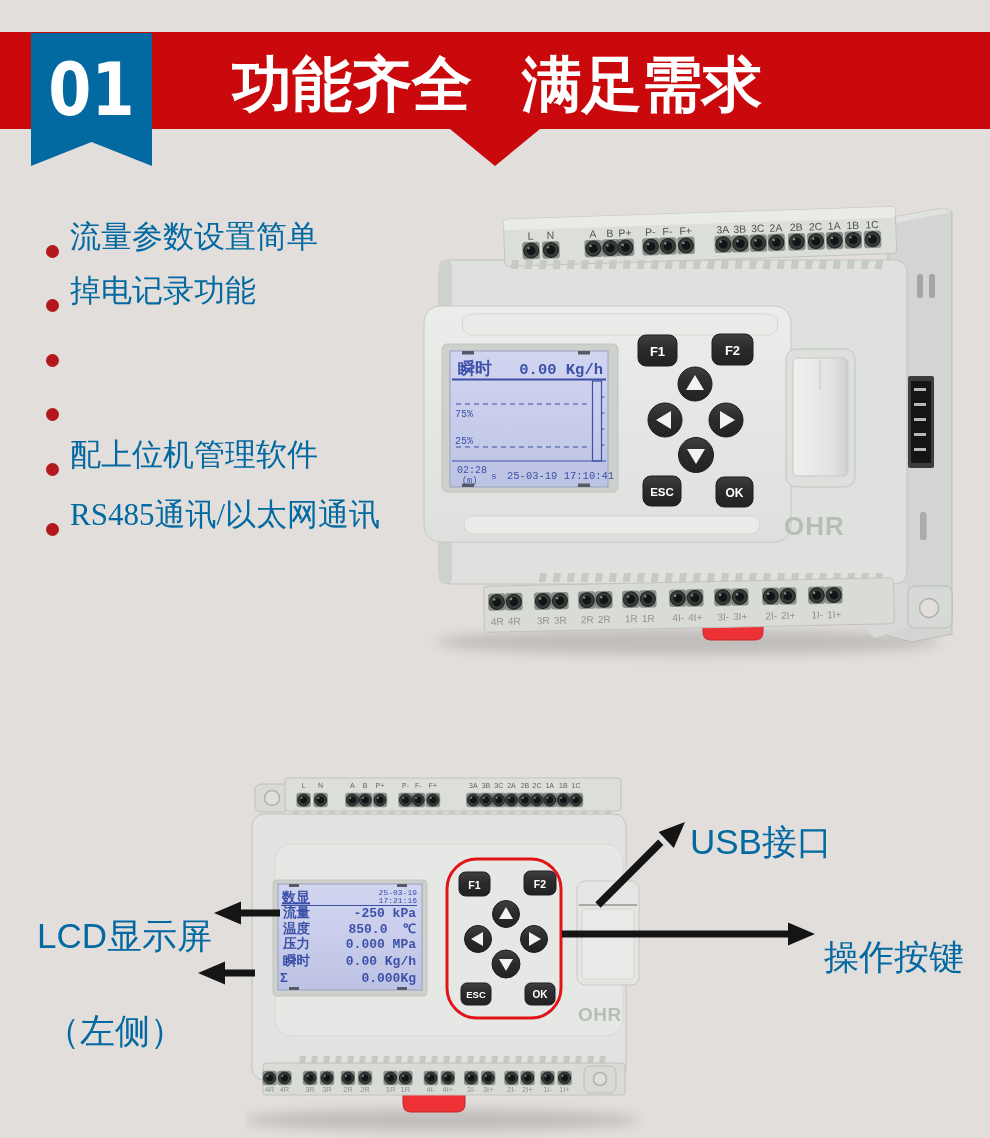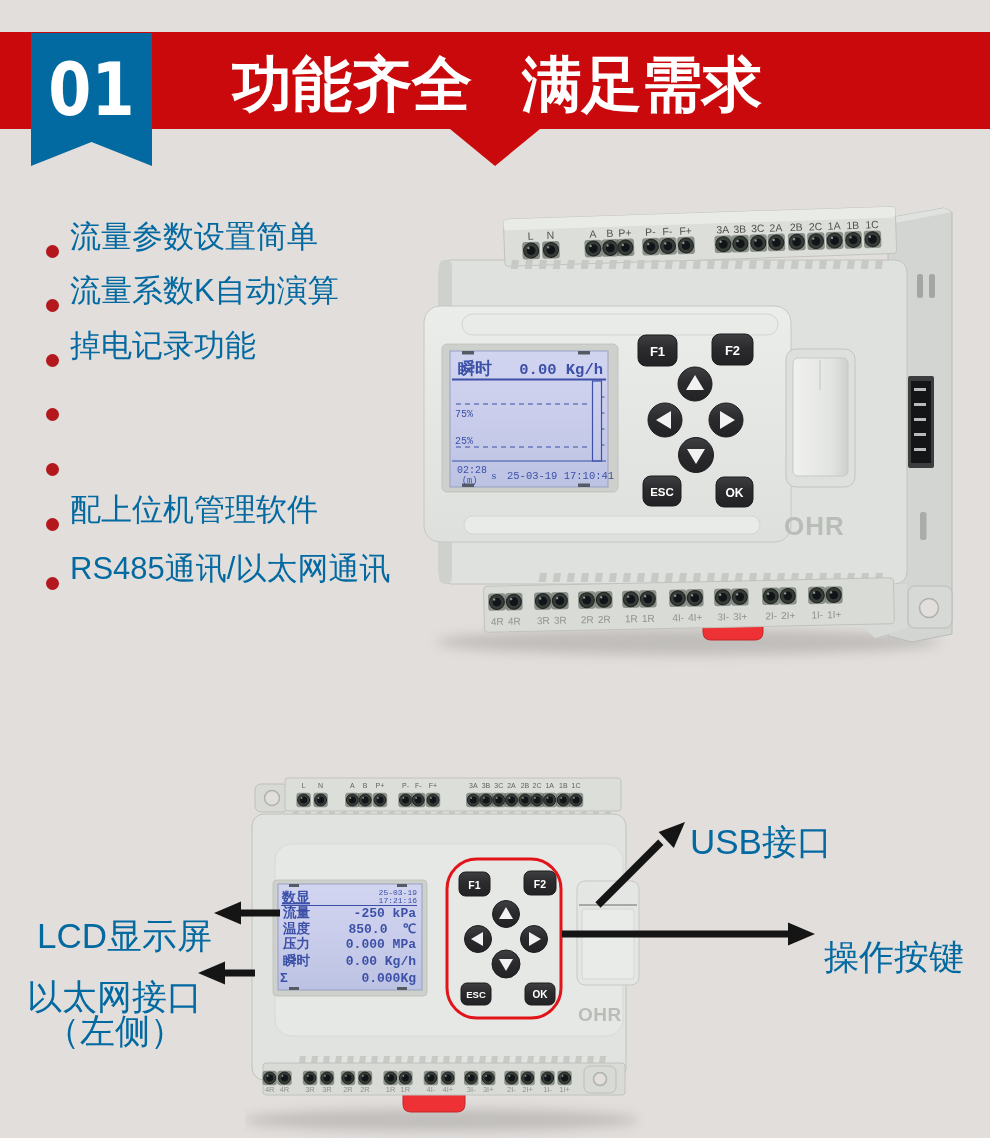--- a/index.html
+++ b/index.html
@@ -45,21 +45,21 @@
 
   
   .features {
     position: absolute; left: 46px; top: 203px;
     list-style: none;
   }
   .features li {
     height: 54.6px; display: flex; align-items: flex-end;
     font-size: 31px; color: #0369a1; font-weight: 500;
   }
-  .features li:last-child { margin-top: 5px; }
+  .features li:last-child { margin-top: 5px; font-family: Liberation Serif, serif; }
   .features .dot {
     width: 13px; height: 13px; border-radius: 50%;
     background: #b2181c; margin-right: 11px; flex: none;
   }
 
   
   .photo-main { position: absolute; left: 420px; top: 190px; width: 570px; height: 490px; }
   .photo-front { position: absolute; left: 245px; top: 772px; width: 400px; height: 380px; }
 
   svg text { font-family: "Liberation Sans", sans-serif; white-space: pre; }
@@ -87,24 +87,20 @@
     <div class="band"></div>
     <div class="band-notch"></div>
     <h1 class="page-title">功能齐全   满足需求</h1>
     <div class="ribbon"><span>01</span></div>
   </header>
 
   <ul class="features">
 <li>
         <span class="dot"></span>
         <span class="ftxt">流量参数设置简单</span>
-      </li>
-<li>
-        <span class="dot"></span>
-        <span class="ftxt">流量系数K自动演算</span>
       </li>
 <li>
         <span class="dot"></span>
         <span class="ftxt">掉电记录功能</span>
       </li>
 <li>
         <span class="dot"></span>
       </li>
 <li>
         <span class="dot"></span>
@@ -803,17 +799,16 @@
       </g>
       <g>
         <rect x="562" y="190.5" width="228" height="7"></rect>
         <polygon points="815,194 788,182.5 788,205.5"></polygon>
       </g>
     </g>
   </svg>
 
   <div class="ann-label" id="lbl-usb">USB接口</div>
   <div class="ann-label" id="lbl-lcd">LCD显示屏</div>
-  <div class="ann-label" id="lbl-eth">以太网接口</div>
   <div class="ann-label" id="lbl-eth2">（左侧）</div>
   <div class="ann-label" id="lbl-keys">操作按键</div>
 
 </div>
 
 </body></html>

